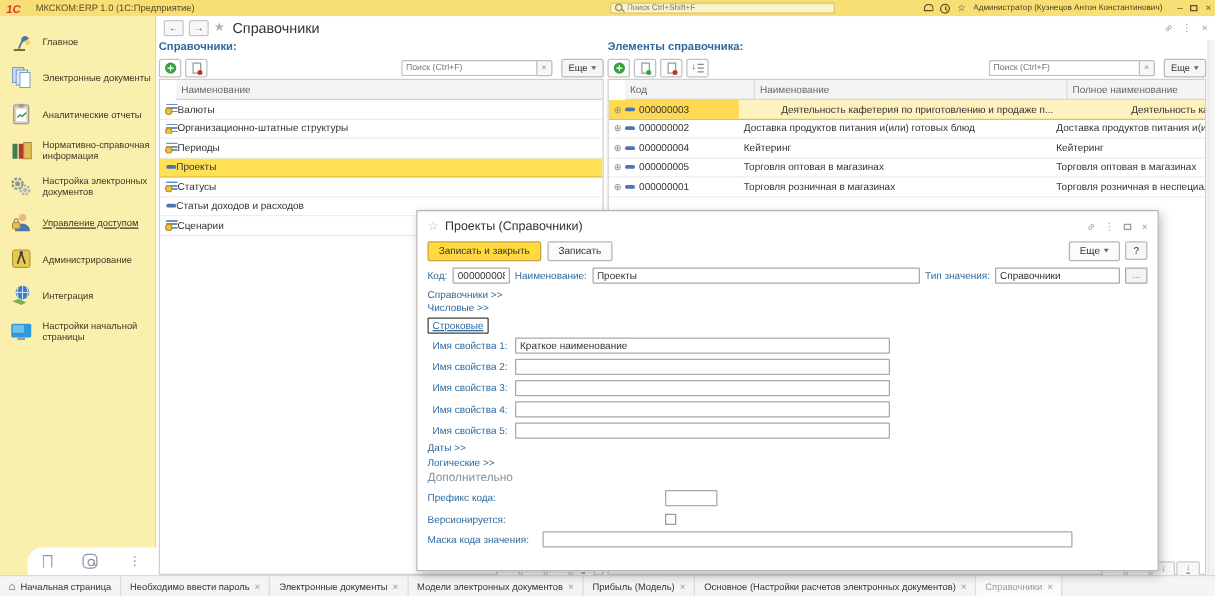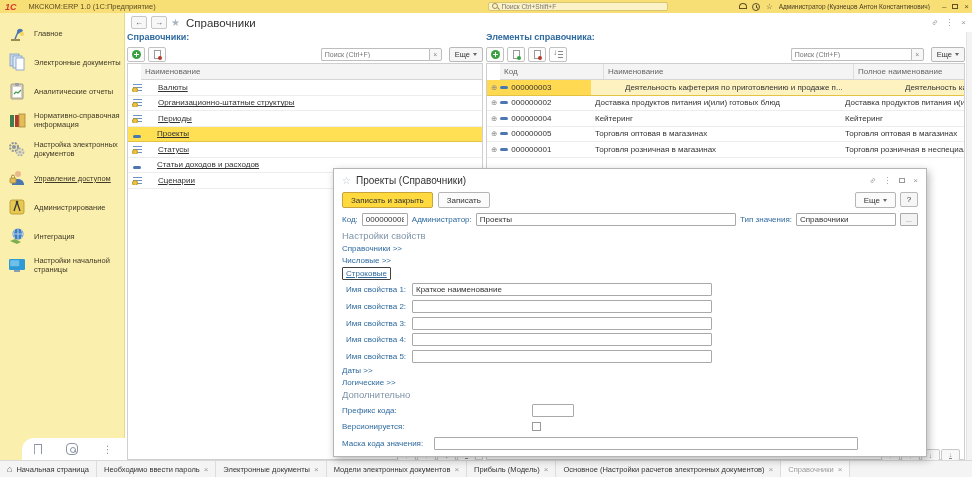--- a/index.html
+++ b/index.html
@@ -99,21 +99,21 @@
     display:flex;align-items:center;padding:0 5px;font-size:7.5px;color:#333;}
   .helpq{width:18px;height:15px;border:1px solid #b9b9b9;background:#f6f6f6;border-radius:2px;
     display:flex;align-items:center;justify-content:center;font-size:8px;color:#333;}
 
   .tablebox{position:absolute;left:0;right:0;top:31px;bottom:0;border:1px solid #cfcfcf;background:#fff;overflow:hidden;}
   .thead{display:flex;height:16px;background:#f4f4f4;border-bottom:1px solid #d5d5d5;color:#666;align-items:center;margin-left:13px;}
   .th{padding:0 4px;display:flex;align-items:center;white-space:nowrap;overflow:hidden;height:100%;}
   .th .g-down{margin-left:auto;color:#777;font-size:7px;}
   .trow{display:flex;height:15.5px;border-bottom:1px solid #ededed;align-items:center;cursor:default;}
   .trow.sel{background:#ffdf54;border-bottom:1px solid #e4c342;}
-  .lcell{display:flex;align-items:flex-end;gap:16px;padding:0 5px;white-space:nowrap;overflow:hidden;width:100%;text-decoration:underline;}
+  .lcell{display:flex;align-items:center;gap:0;padding:0 5px;white-space:nowrap;overflow:hidden;width:100%;}
   .i-cat{width:9px;height:8px;position:relative;flex:0 0 9px;}
   .i-cat::before{content:"";position:absolute;left:0;top:0;width:9px;height:7px;
     background:repeating-linear-gradient(#6c93c4 0 1.4px,#fff 1.4px 2.8px);}
   .i-cat::after{content:"";position:absolute;left:-1px;bottom:-1px;width:4px;height:4px;border-radius:50%;background:#f0c33c;border:0.5px solid #b89325;}
   .i-dash{width:8px;height:3px;border-radius:1.5px;background:#4a77b0;flex:0 0 8px;}
   .g-oplus{color:#8a8a8a;font-size:7.5px;}
 
   
   .rt .th-code{width:104px;border-right:1px solid #ddd;}
   .rt .th-name{width:250px;border-right:1px solid #ddd;}
@@ -547,27 +547,26 @@
         <span class="btn">
             <span>Еще</span>
             <span class="caret"></span>
           </span>
         <span class="helpq">?</span>
       </span>
     </div>
     <div class="dlg-fields">
       <span class="flabel">Код:</span>
       <input class="tinput in-code" value="000000008" style="">
-      <span class="flabel">Администратор:</span>
+      <span class="flabel">Наименование:</span>
       <input class="tinput in-name" value="Проекты" style="">
       <span class="flabel">Тип значения:</span>
       <input class="tinput in-type" value="Справочники" style="">
       <span class="choose-btn">...</span>
     </div>
-    <div class="section-title">Настройки свойств</div>
     <a class="dlink">Справочники &gt;&gt;</a>
     <a class="dlink">Числовые &gt;&gt;</a>
     <a class="dlink boxed">Строковые</a>
     <div class="proprow">
       <span class="flabel">Имя свойства 1:</span>
       <input class="tinput in-prop" value="Краткое наименование" style="">
     </div>
     <div class="proprow">
       <span class="flabel">Имя свойства 2:</span>
       <input class="tinput in-prop" value="" style="">

